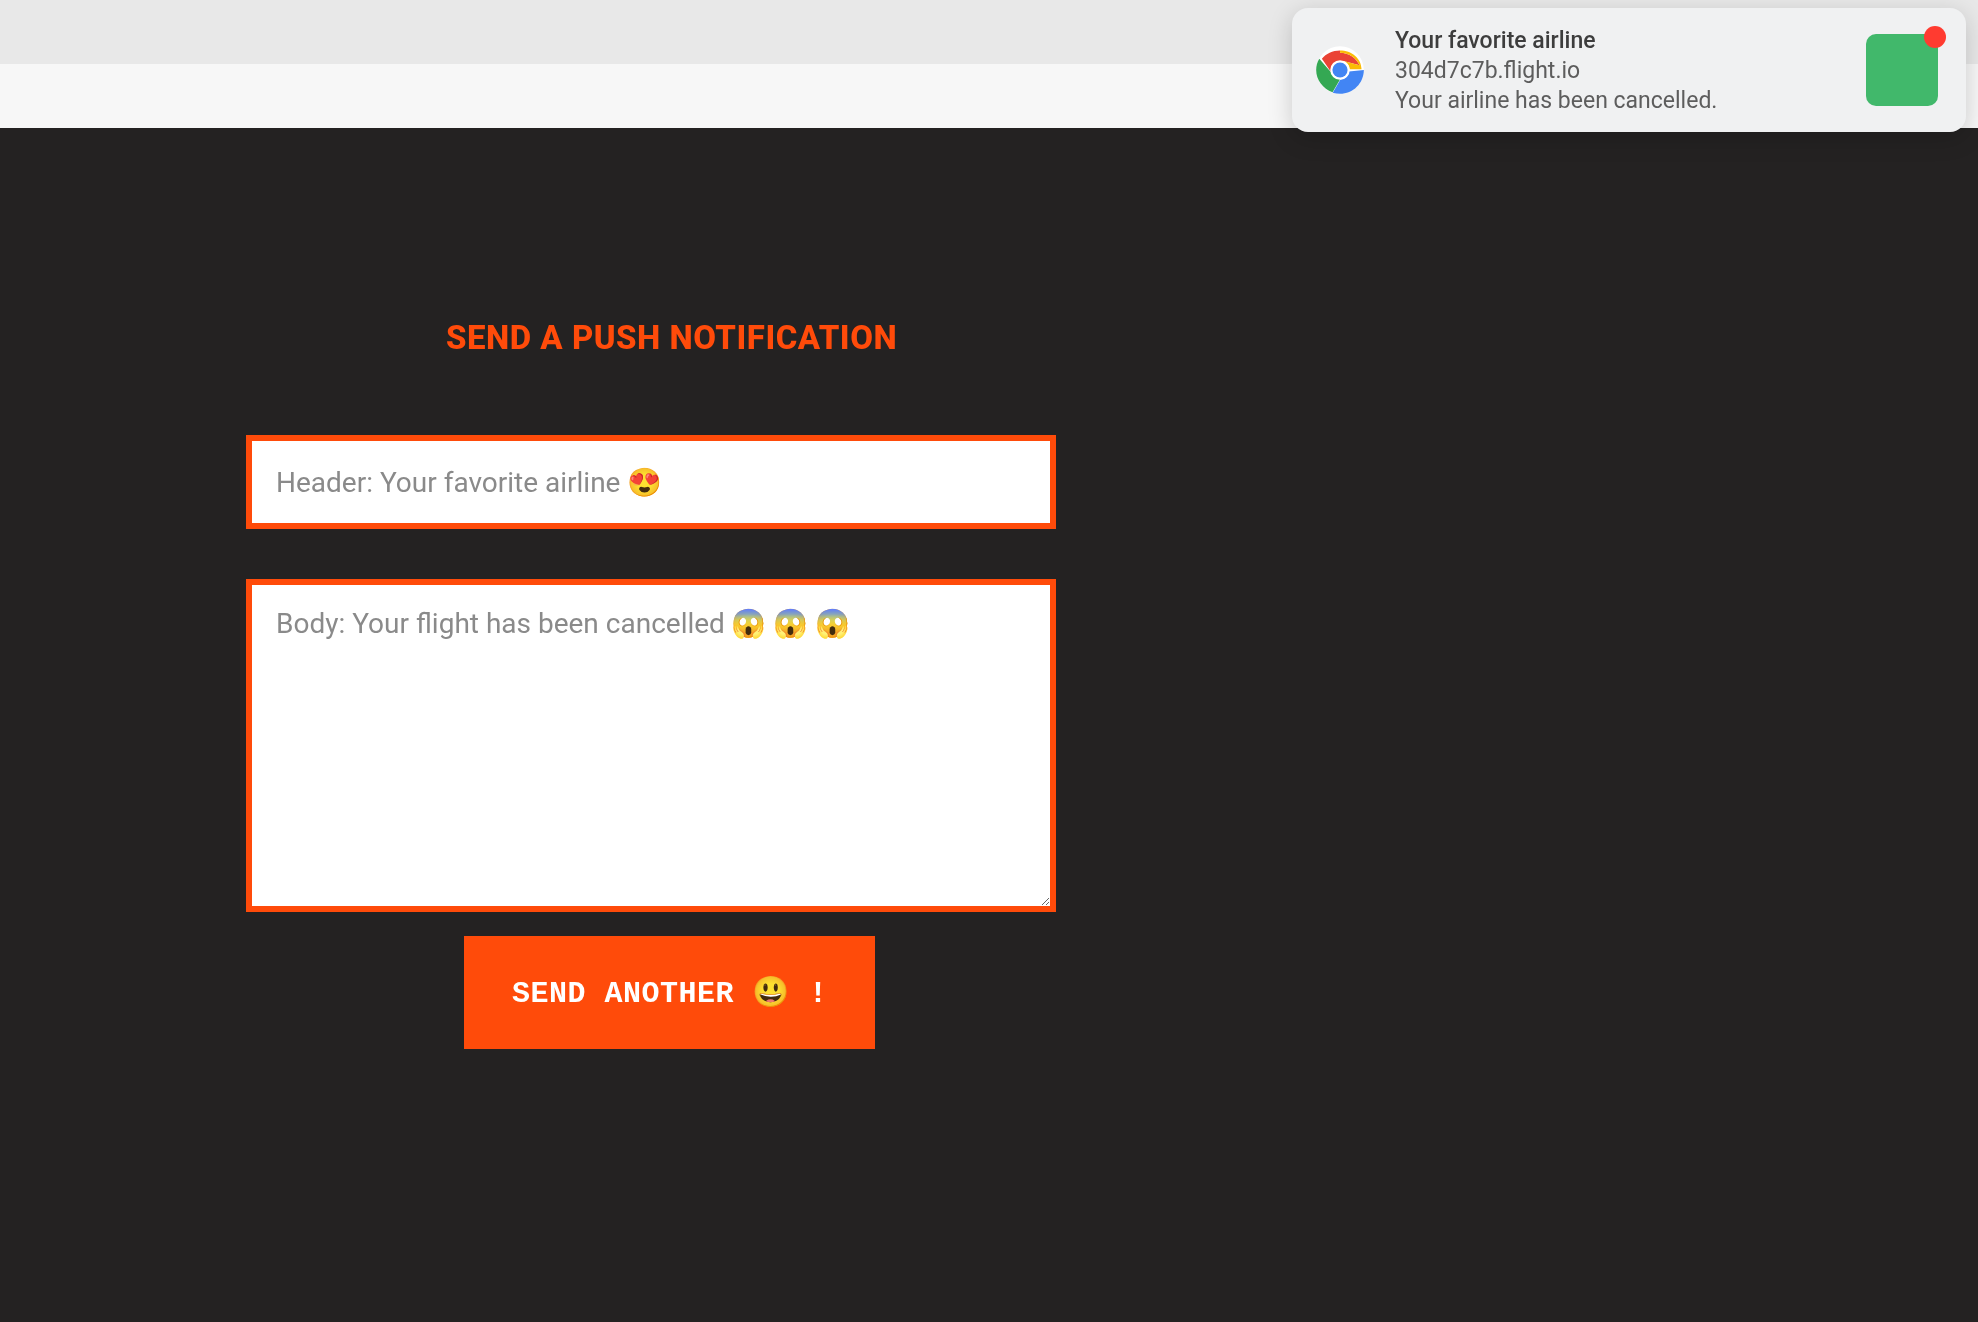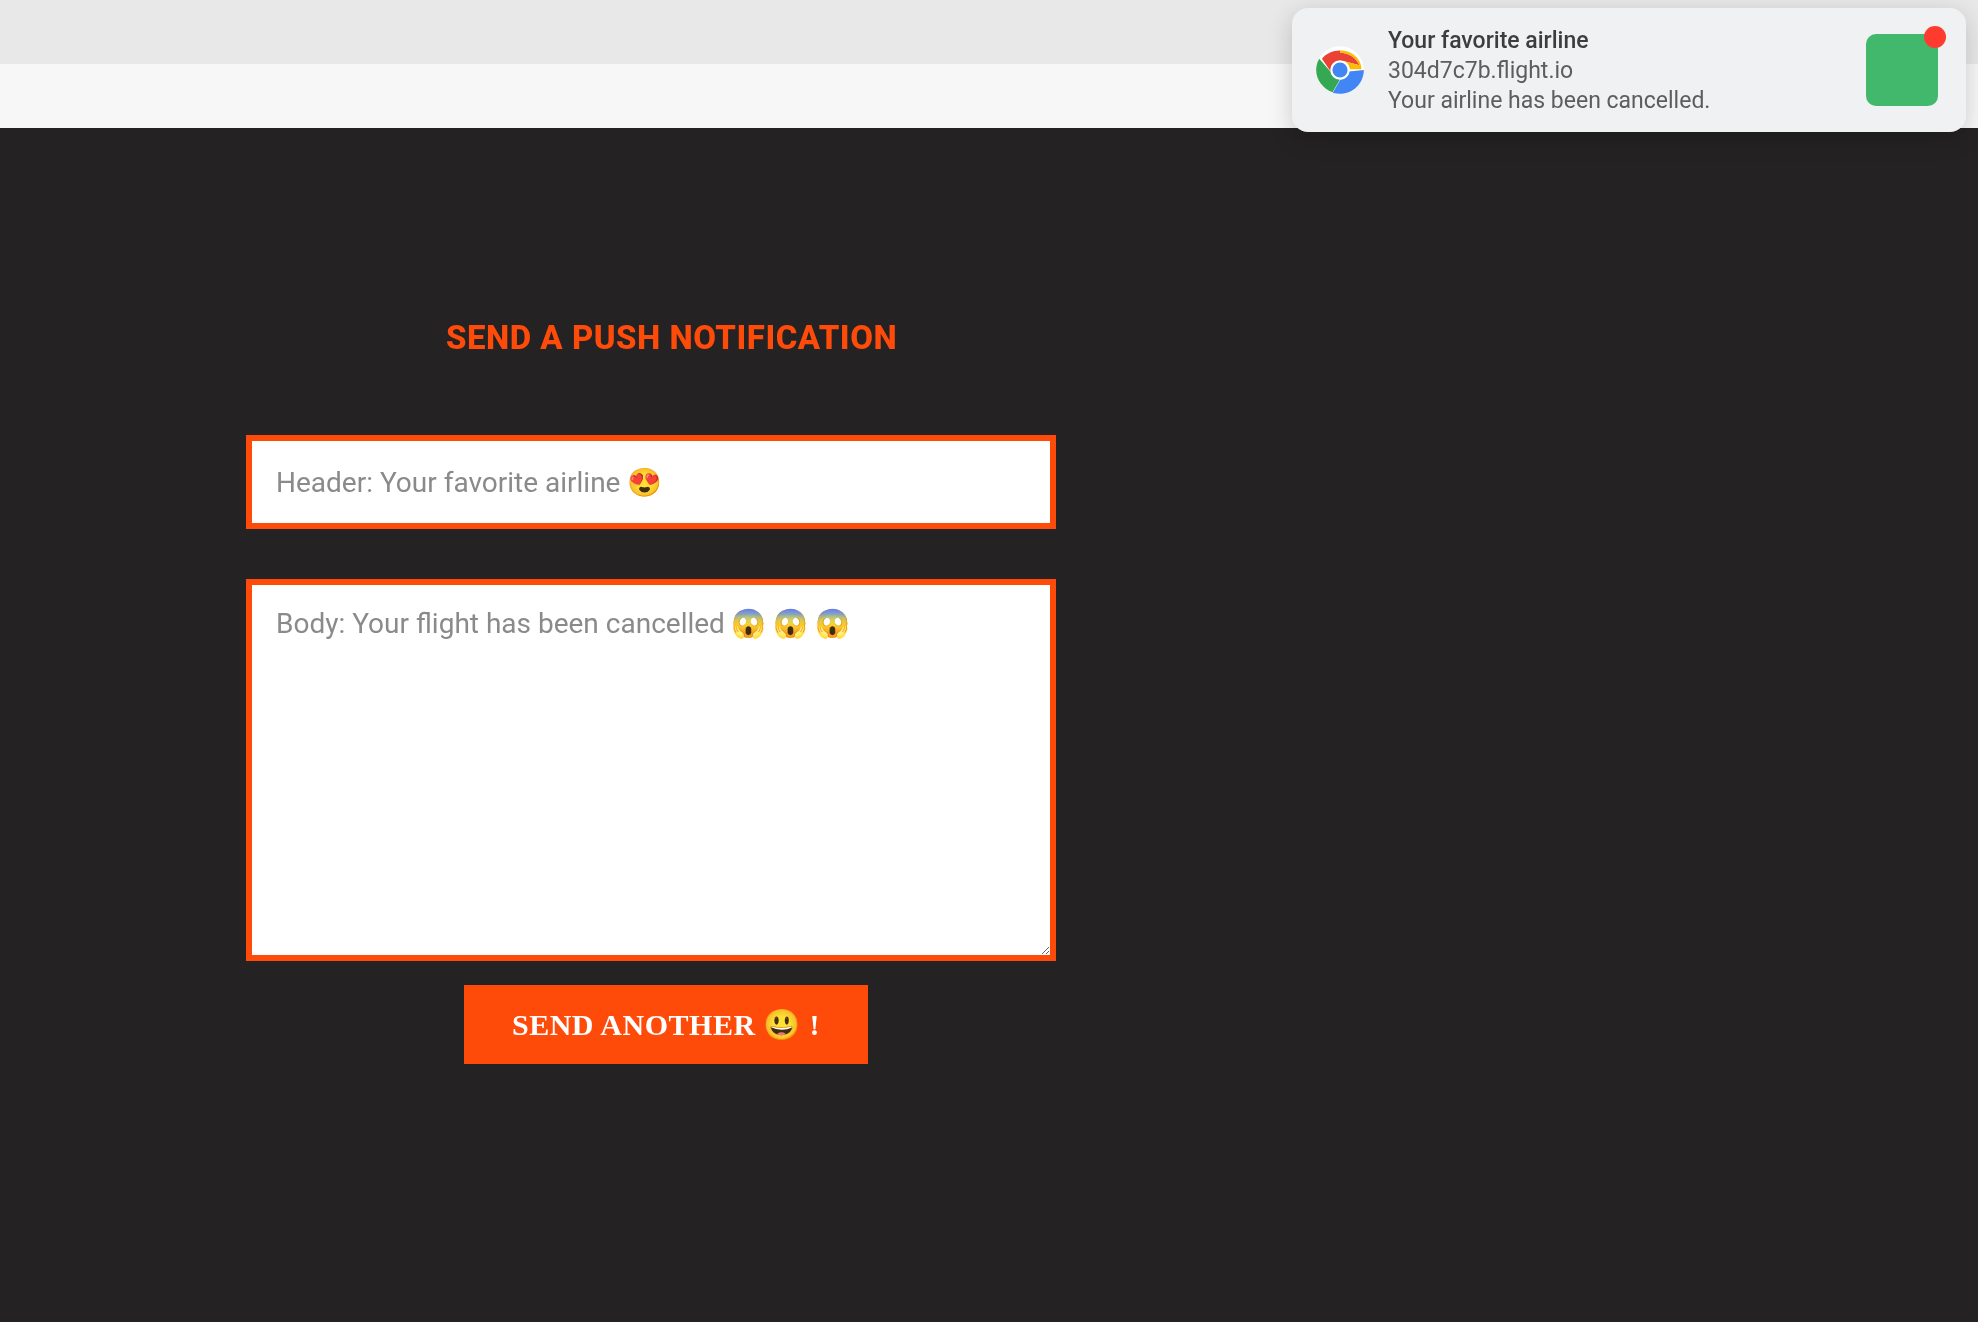--- a/index.html
+++ b/index.html
@@ -56,53 +56,53 @@
       display: block;
     }
     .input::placeholder, .textarea::placeholder {
       color: #8a8a8a;
     }
     .input {
       height: 94px;
       margin-bottom: 50px;
     }
     .textarea {
-      height: 382px;
+      height: 333px;
       resize: both;
       margin-bottom: 24px;
     }
     .btn {
       display: inline-block;
       background: #ff4b0a;
       color: #fff;
       border: none;
       font-size: 30px;
       font-weight: 800;
       letter-spacing: 0.5px;
-      padding: 22px 48px;
+      padding: 38px 48px;
       text-transform: uppercase;
       cursor: pointer;
       margin-left: 218px;
-      font-family: Liberation Serif, serif;
+      font-family: Liberation Mono, monospace;
       text-align: center;
     }
     
     .toast {
       position: absolute;
       top: 8px;
       right: 12px;
       width: 674px;
       height: 124px;
       background: #f0f1f2;
       border-radius: 16px;
       box-shadow: 0 6px 24px rgba(0,0,0,0.18);
       display: flex;
       align-items: center;
       padding: 0 28px 0 22px;
-      gap: 22px;
+      gap: 29px;
     }
     .toast .chrome-icon {
       width: 52px;
       height: 52px;
       flex: 0 0 auto;
     }
     .toast-text {
       flex: 1 1 auto;
       display: flex;
       flex-direction: column;

